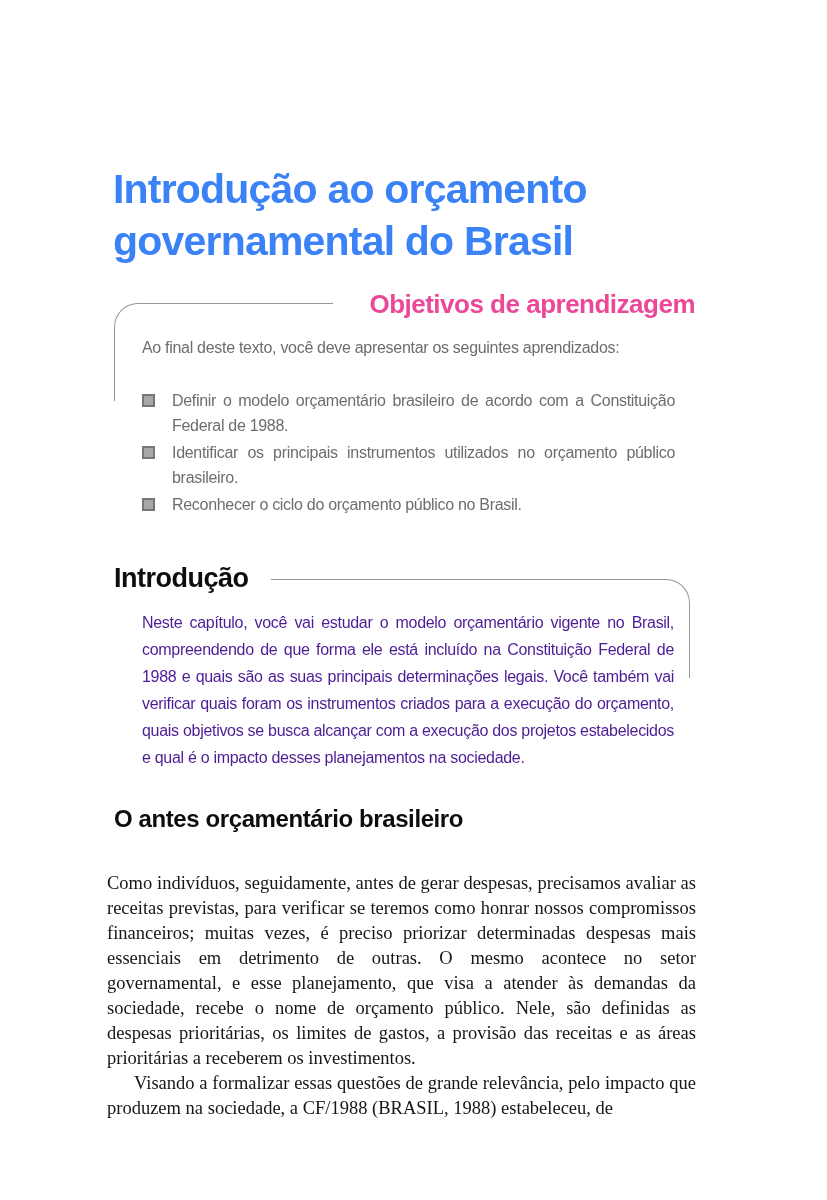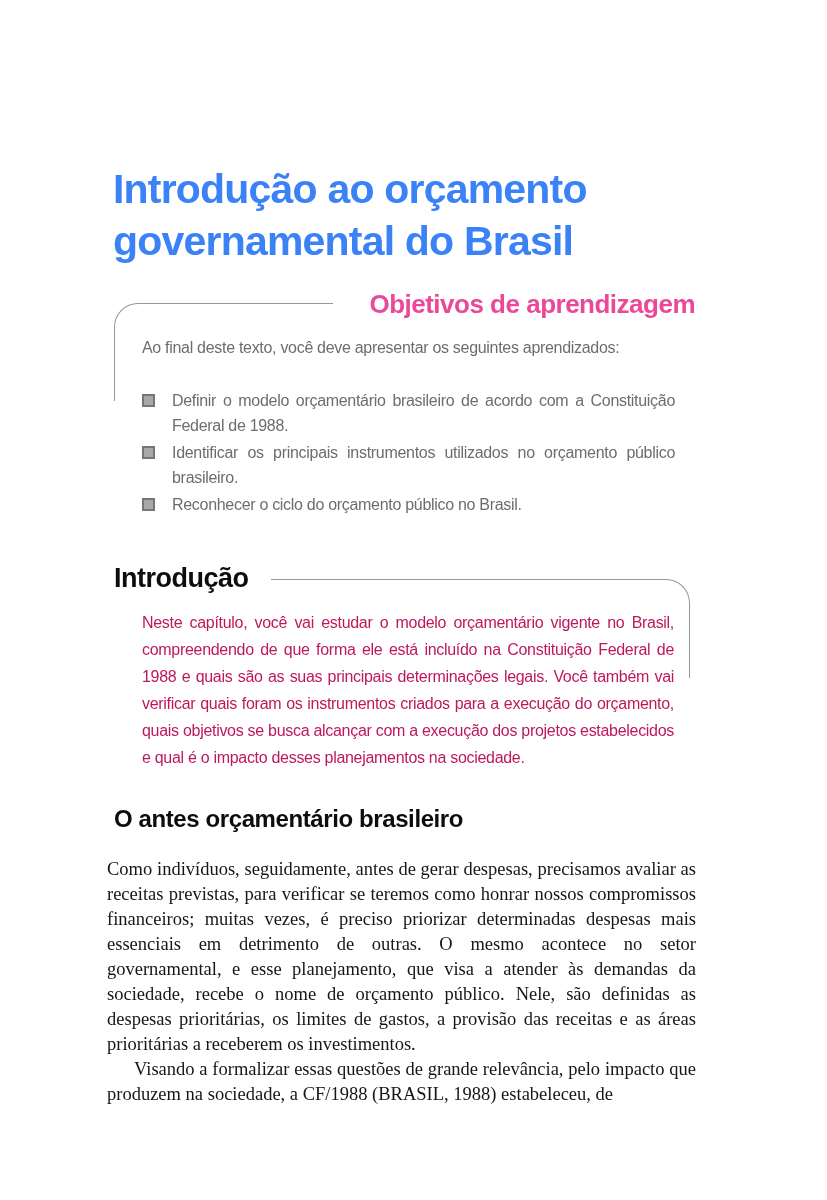--- a/index.html
+++ b/index.html
@@ -112,21 +112,21 @@
     letter-spacing: -0.5px;
     color: #0d0d0d;
   }
   .intro-body {
     margin-top: 15px;
     padding-left: 28px;
     padding-right: 16px;
     font-size: 16px;
     line-height: 27px;
     letter-spacing: -0.3px;
-    color: #be185d;
+    color: #4c1d95;
     text-align: justify;
   }
 
   
   .main-section {
     position: absolute;
     left: 107px;
     top: 804px;
     width: 589px;
   }
@@ -139,21 +139,21 @@
     color: #0d0d0d;
   }
   .body-text {
     margin: 0;
     font-family: "Liberation Serif", serif;
     font-size: 18.5px;
     line-height: 25px;
     color: #161616;
     text-align: justify;
   }
-  .body-text.first { margin-top: 23px; }
+  .body-text.first { margin-top: 37px; }
   .body-text.indented { text-indent: 27px; }
 </style>
 </head>
 <body>
 
 <div class="page">
 
   <h1 class="doc-title">
     <div>Introdução ao orçamento</div>
     <div>governamental do Brasil</div>

